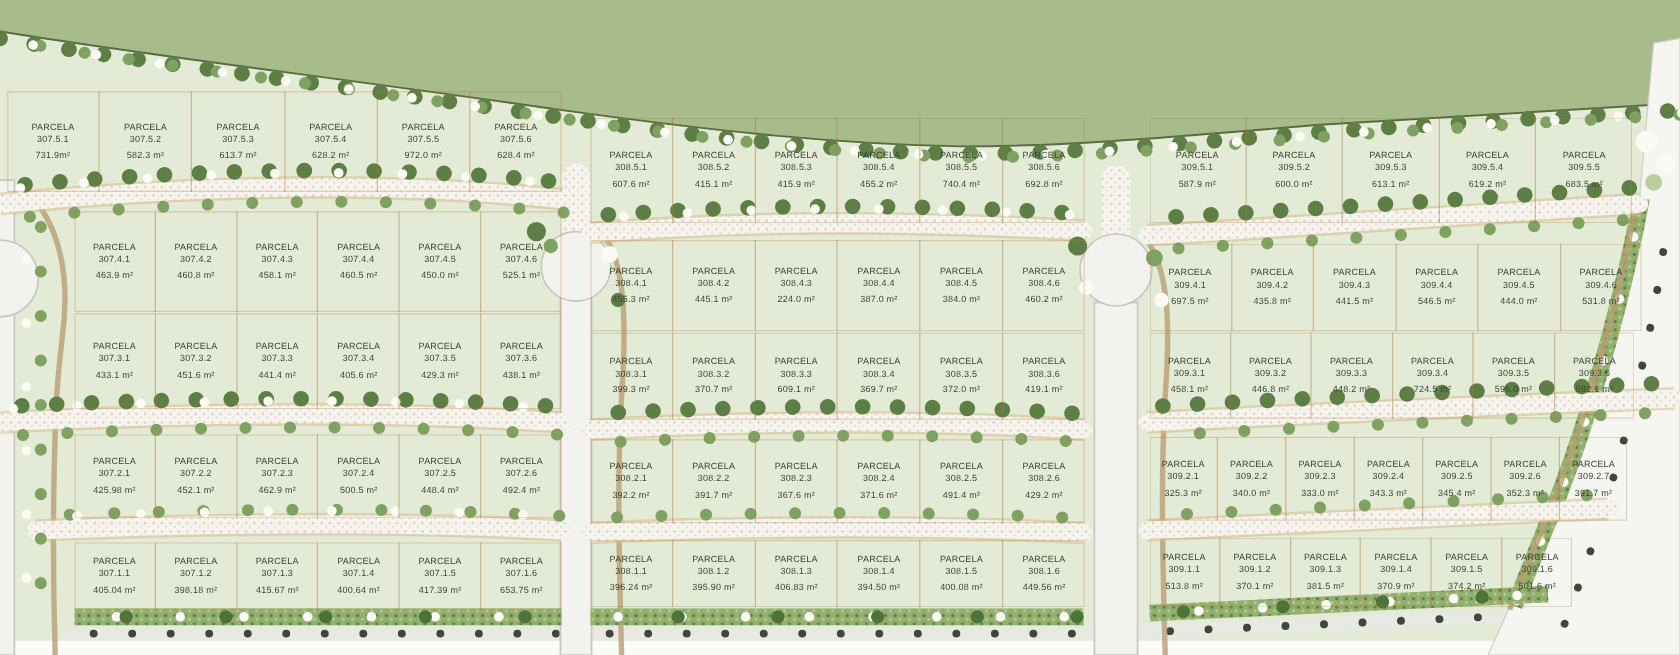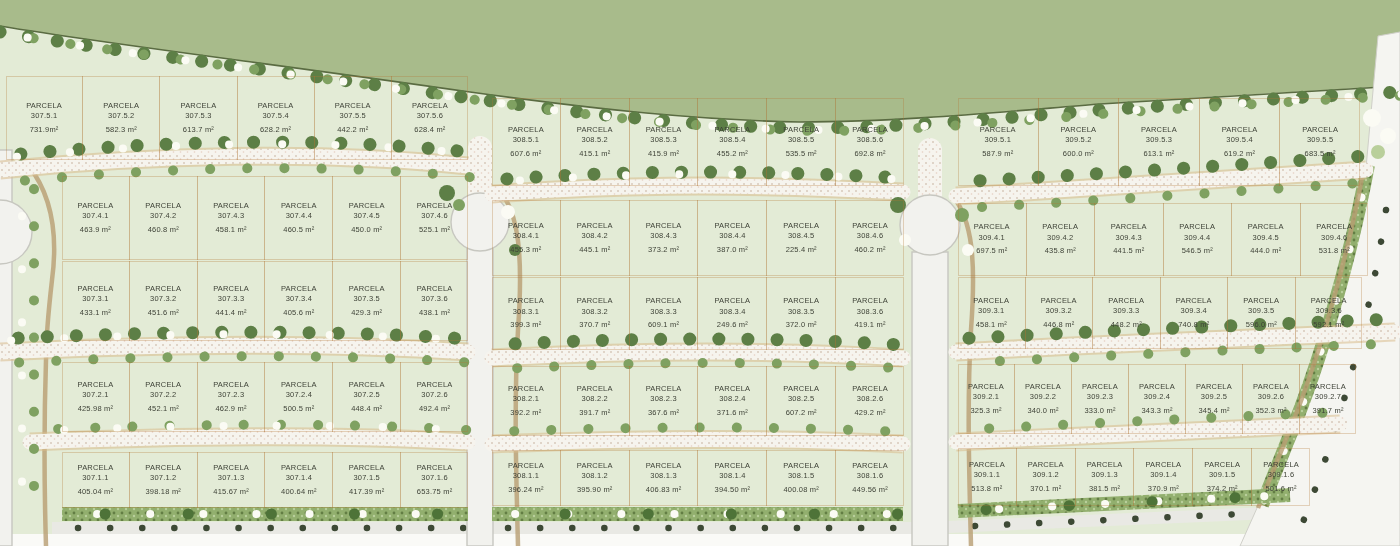--- a/index.html
+++ b/index.html
@@ -213,21 +213,21 @@
       <span class="area">613.7 m²</span>
     </div>
         <div class="parcel">
       <span class="word">PARCELA</span>
       <span class="pid">307.5.4</span>
       <span class="area">628.2 m²</span>
     </div>
         <div class="parcel">
       <span class="word">PARCELA</span>
       <span class="pid">307.5.5</span>
-      <span class="area">442.2 m²</span>
+      <span class="area">972.0 m²</span>
     </div>
         <div class="parcel">
       <span class="word">PARCELA</span>
       <span class="pid">307.5.6</span>
       <span class="area">628.4 m²</span>
     </div>
       </div>
       <div class="prow row-307-4">
         <div class="parcel">
       <span class="word">PARCELA</span>
@@ -375,21 +375,21 @@
       <span class="area">415.9 m²</span>
     </div>
         <div class="parcel">
       <span class="word">PARCELA</span>
       <span class="pid">308.5.4</span>
       <span class="area">455.2 m²</span>
     </div>
         <div class="parcel">
       <span class="word">PARCELA</span>
       <span class="pid">308.5.5</span>
-      <span class="area">535.5 m²</span>
+      <span class="area">740.4 m²</span>
     </div>
         <div class="parcel">
       <span class="word">PARCELA</span>
       <span class="pid">308.5.6</span>
       <span class="area">692.8 m²</span>
     </div>
       </div>
       <div class="prow row-308-4">
         <div class="parcel">
       <span class="word">PARCELA</span>
@@ -397,31 +397,31 @@
       <span class="area">455.3 m²</span>
     </div>
         <div class="parcel">
       <span class="word">PARCELA</span>
       <span class="pid">308.4.2</span>
       <span class="area">445.1 m²</span>
     </div>
         <div class="parcel">
       <span class="word">PARCELA</span>
       <span class="pid">308.4.3</span>
-      <span class="area">373.2 m²</span>
+      <span class="area">224.0 m²</span>
     </div>
         <div class="parcel">
       <span class="word">PARCELA</span>
       <span class="pid">308.4.4</span>
       <span class="area">387.0 m²</span>
     </div>
         <div class="parcel">
       <span class="word">PARCELA</span>
       <span class="pid">308.4.5</span>
-      <span class="area">225.4 m²</span>
+      <span class="area">384.0 m²</span>
     </div>
         <div class="parcel">
       <span class="word">PARCELA</span>
       <span class="pid">308.4.6</span>
       <span class="area">460.2 m²</span>
     </div>
       </div>
       <div class="prow row-308-3">
         <div class="parcel">
       <span class="word">PARCELA</span>
@@ -434,21 +434,21 @@
       <span class="area">370.7 m²</span>
     </div>
         <div class="parcel">
       <span class="word">PARCELA</span>
       <span class="pid">308.3.3</span>
       <span class="area">609.1 m²</span>
     </div>
         <div class="parcel">
       <span class="word">PARCELA</span>
       <span class="pid">308.3.4</span>
-      <span class="area">249.6 m²</span>
+      <span class="area">369.7 m²</span>
     </div>
         <div class="parcel">
       <span class="word">PARCELA</span>
       <span class="pid">308.3.5</span>
       <span class="area">372.0 m²</span>
     </div>
         <div class="parcel">
       <span class="word">PARCELA</span>
       <span class="pid">308.3.6</span>
       <span class="area">419.1 m²</span>
@@ -471,21 +471,21 @@
       <span class="area">367.6 m²</span>
     </div>
         <div class="parcel">
       <span class="word">PARCELA</span>
       <span class="pid">308.2.4</span>
       <span class="area">371.6 m²</span>
     </div>
         <div class="parcel">
       <span class="word">PARCELA</span>
       <span class="pid">308.2.5</span>
-      <span class="area">607.2 m²</span>
+      <span class="area">491.4 m²</span>
     </div>
         <div class="parcel">
       <span class="word">PARCELA</span>
       <span class="pid">308.2.6</span>
       <span class="area">429.2 m²</span>
     </div>
       </div>
       <div class="prow row-308-1">
         <div class="parcel">
       <span class="word">PARCELA</span>
@@ -591,21 +591,21 @@
       <span class="area">446.8 m²</span>
     </div>
         <div class="parcel">
       <span class="word">PARCELA</span>
       <span class="pid">309.3.3</span>
       <span class="area">448.2 m²</span>
     </div>
         <div class="parcel">
       <span class="word">PARCELA</span>
       <span class="pid">309.3.4</span>
-      <span class="area">740.8 m²</span>
+      <span class="area">724.5 m²</span>
     </div>
         <div class="parcel">
       <span class="word">PARCELA</span>
       <span class="pid">309.3.5</span>
       <span class="area">596.0 m²</span>
     </div>
         <div class="parcel">
       <span class="word">PARCELA</span>
       <span class="pid">309.3.6</span>
       <span class="area">592.1 m²</span>

